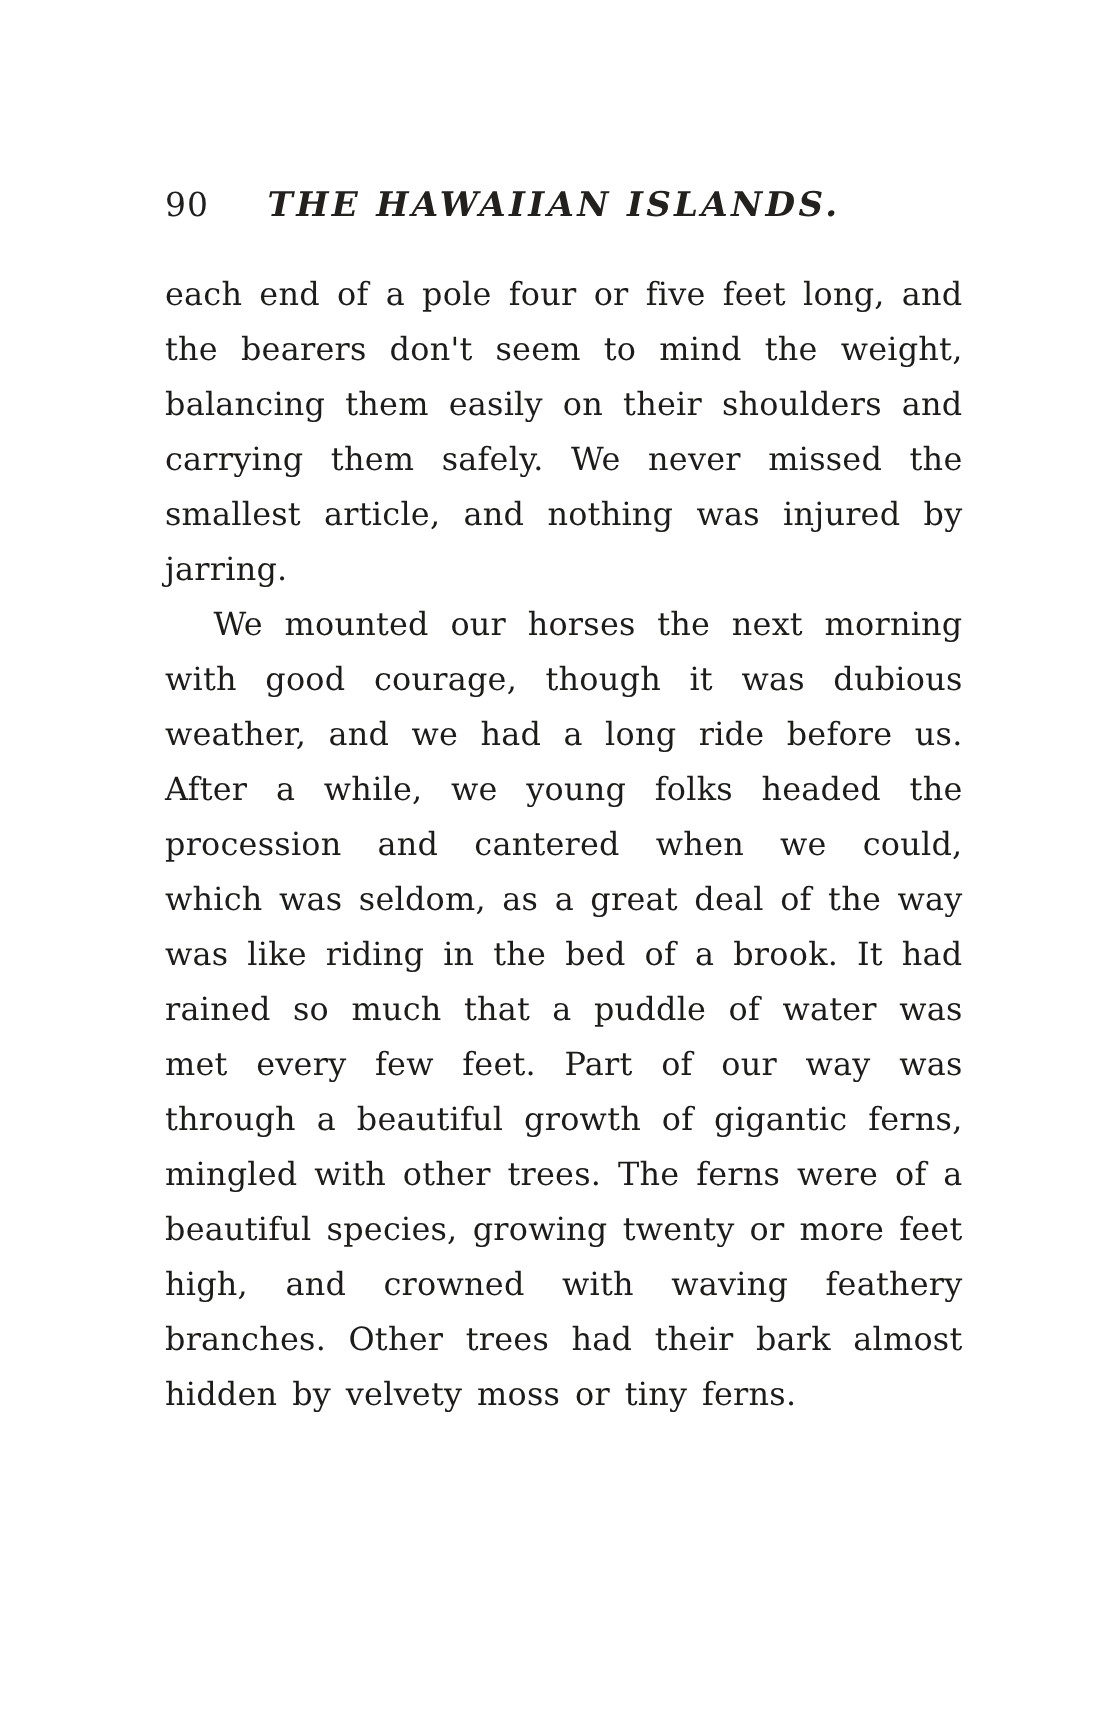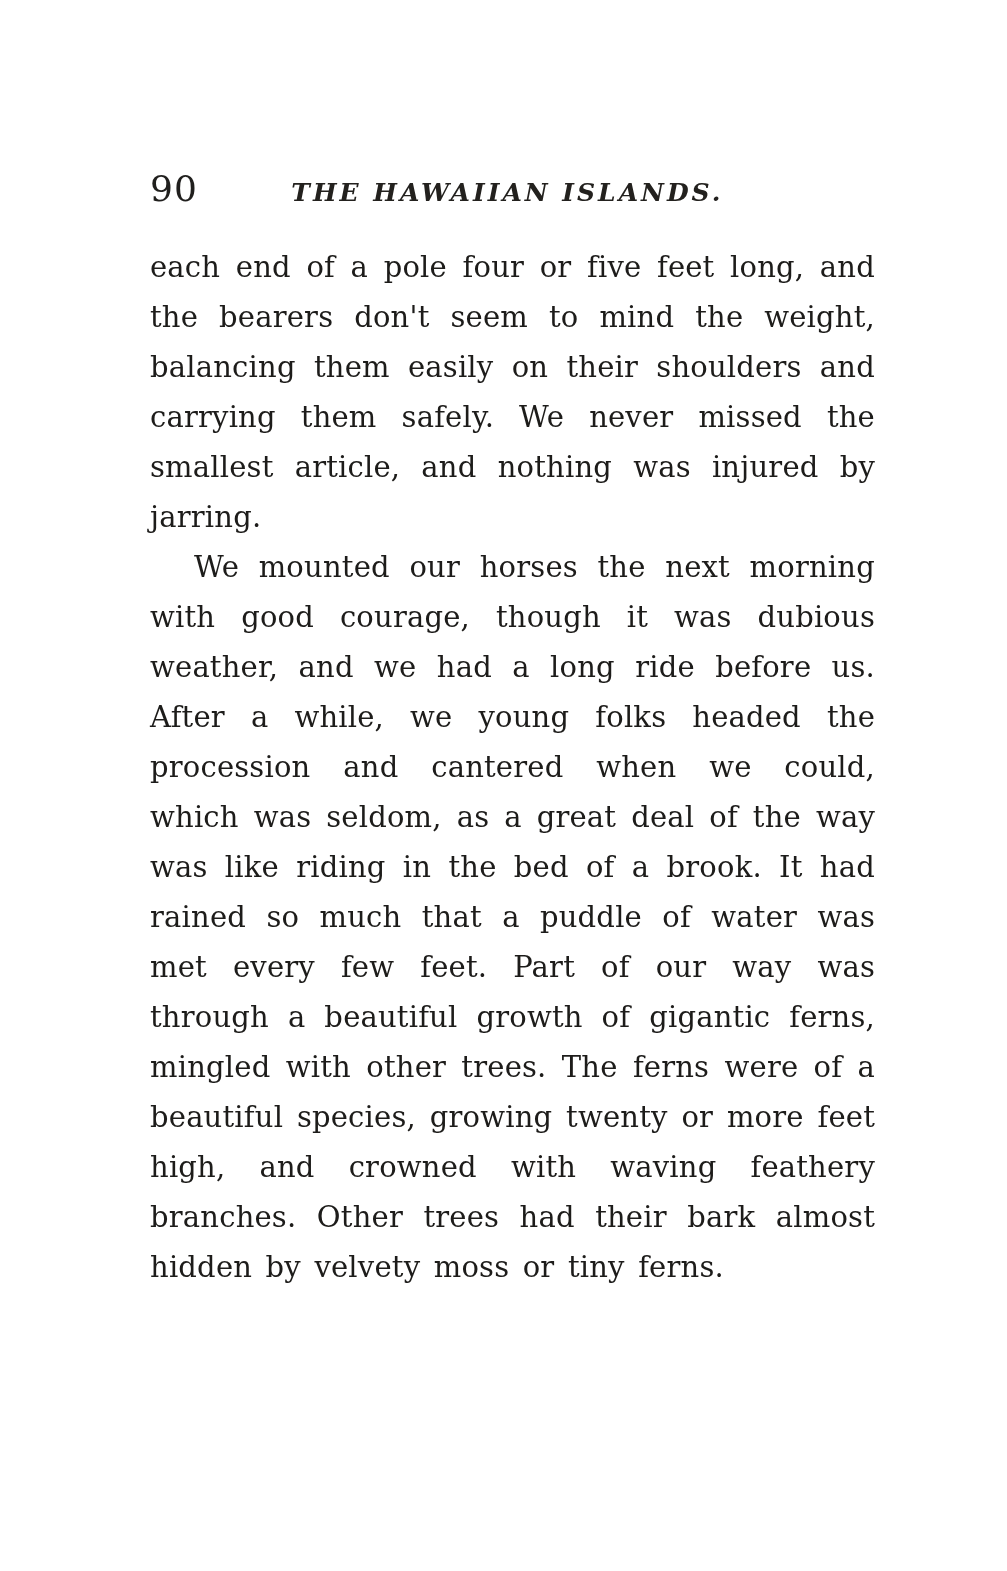--- a/index.html
+++ b/index.html
@@ -20,32 +20,32 @@
   }
   .page-header {
     position: absolute;
     top: 168px;
     left: 150px;
     right: 130px;
     display: flex;
     align-items: baseline;
   }
   .page-number {
-    font-size: 36px;
+    font-size: 30px;
     font-weight: normal;
     letter-spacing: 1px;
     color: #201f1d;
     flex: 0 0 auto;
   }
   .running-title {
     flex: 1 1 auto;
     text-align: center;
     font-style: italic;
     font-weight: bold;
-    font-size: 25px;
+    font-size: 31px;
     letter-spacing: 3px;
     color: #23211e;
     
     padding-right: 60px;
   }
   .body-text {
     position: absolute;
     top: 242px;
     left: 150px;
     width: 725px;

